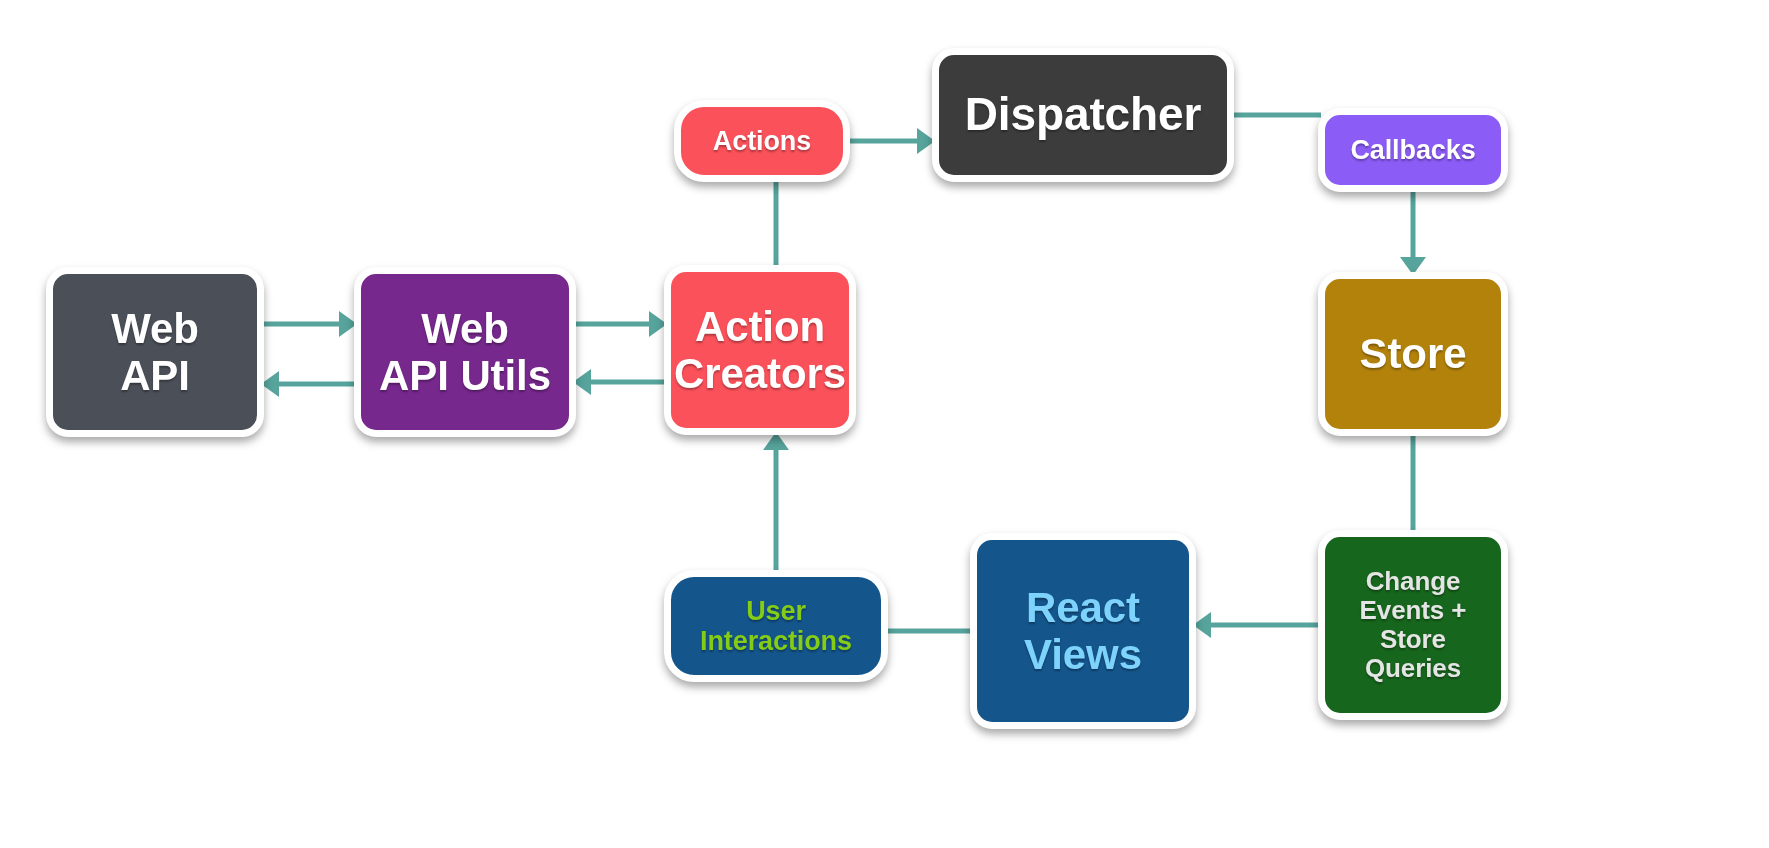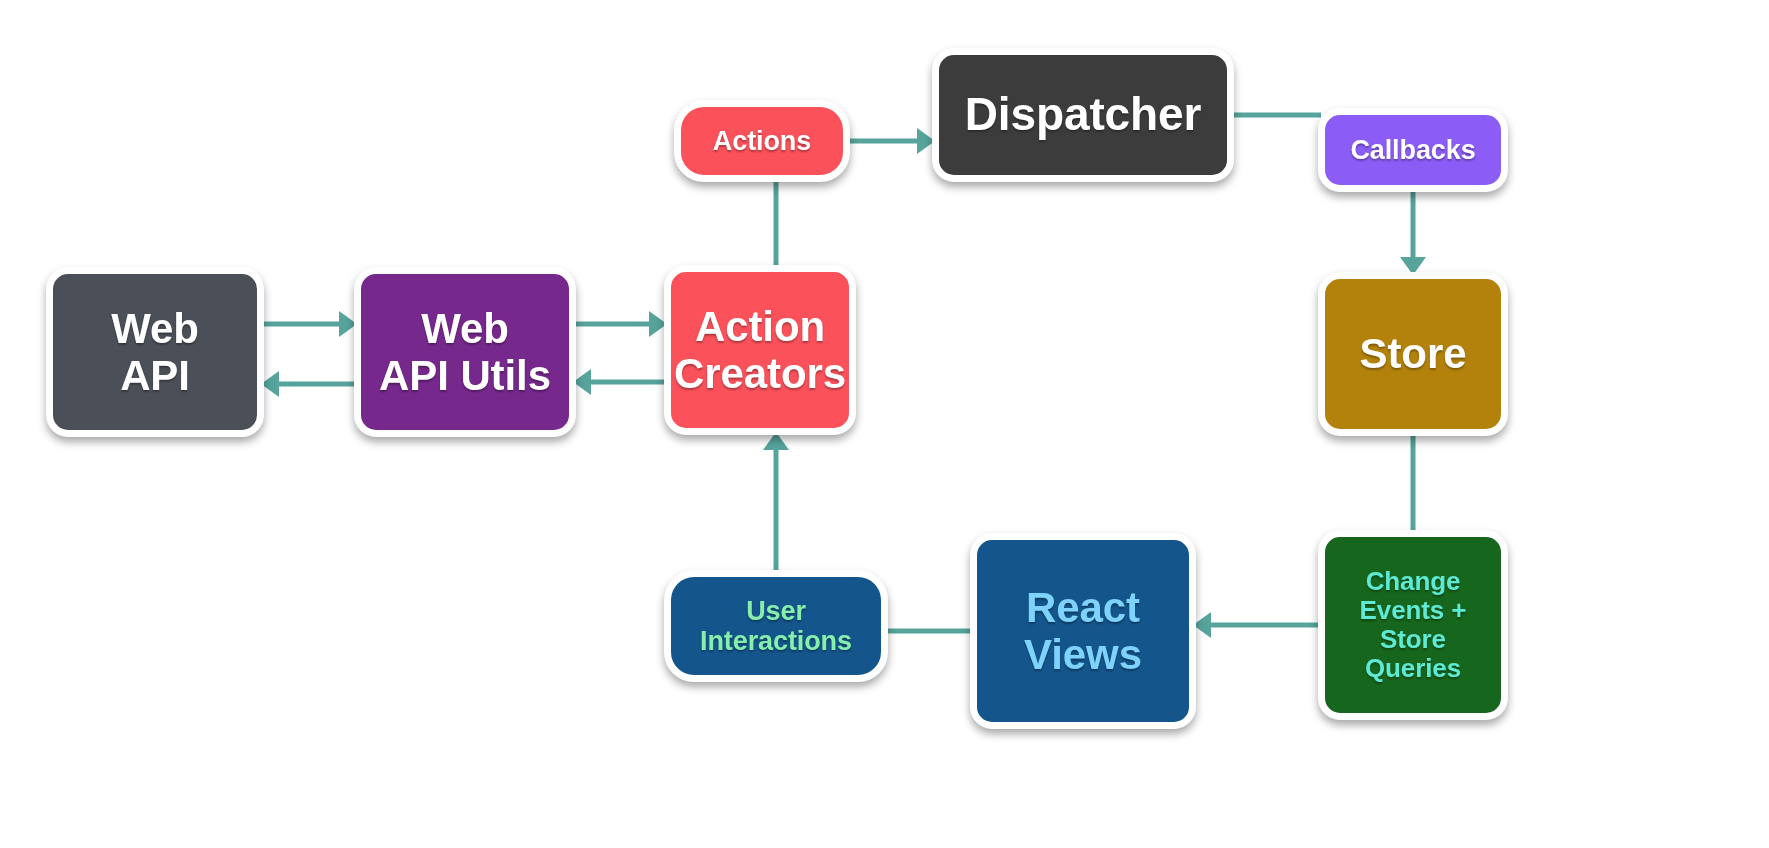--- a/index.html
+++ b/index.html
@@ -122,28 +122,28 @@
       </div>
       <div class="node n-big" style="left: 932px; top: 48px; width: 302px; height: 134px; background: rgb(60, 60, 60); color: rgb(255, 255, 255);">
         <span class="label">Dispatcher</span>
       </div>
       <div class="node n-small" style="left: 1318px; top: 108px; width: 190px; height: 84px; background: #8b5cf6; color: rgb(255, 255, 255);">
         <span class="label">Callbacks</span>
       </div>
       <div class="node n-med" style="left: 1318px; top: 272px; width: 190px; height: 164px; background: rgb(179, 130, 11); color: rgb(255, 255, 255);">
         <span class="label">Store</span>
       </div>
-      <div class="node n-tiny" style="left: 1318px; top: 530px; width: 190px; height: 190px; background: rgb(23, 102, 29); color: #5eead4;">
+      <div class="node n-tiny" style="left: 1318px; top: 530px; width: 190px; height: 190px; background: rgb(23, 102, 29); color: #e5e5e5;">
         <span class="label">Change
 Events +
 Store
 Queries</span>
       </div>
       <div class="node n-med" style="left: 970px; top: 533px; width: 226px; height: 196px; background: rgb(20, 85, 140); color: #7dd3fc;">
         <span class="label">React
 Views</span>
       </div>
-      <div class="node n-small pill" style="left: 664px; top: 570px; width: 224px; height: 112px; background: rgb(20, 85, 140); color: #86efac;">
+      <div class="node n-small pill" style="left: 664px; top: 570px; width: 224px; height: 112px; background: rgb(20, 85, 140); color: #84cc16;">
         <span class="label">User
 Interactions</span>
       </div>
     </div>
 </div>
 
 </body></html>

